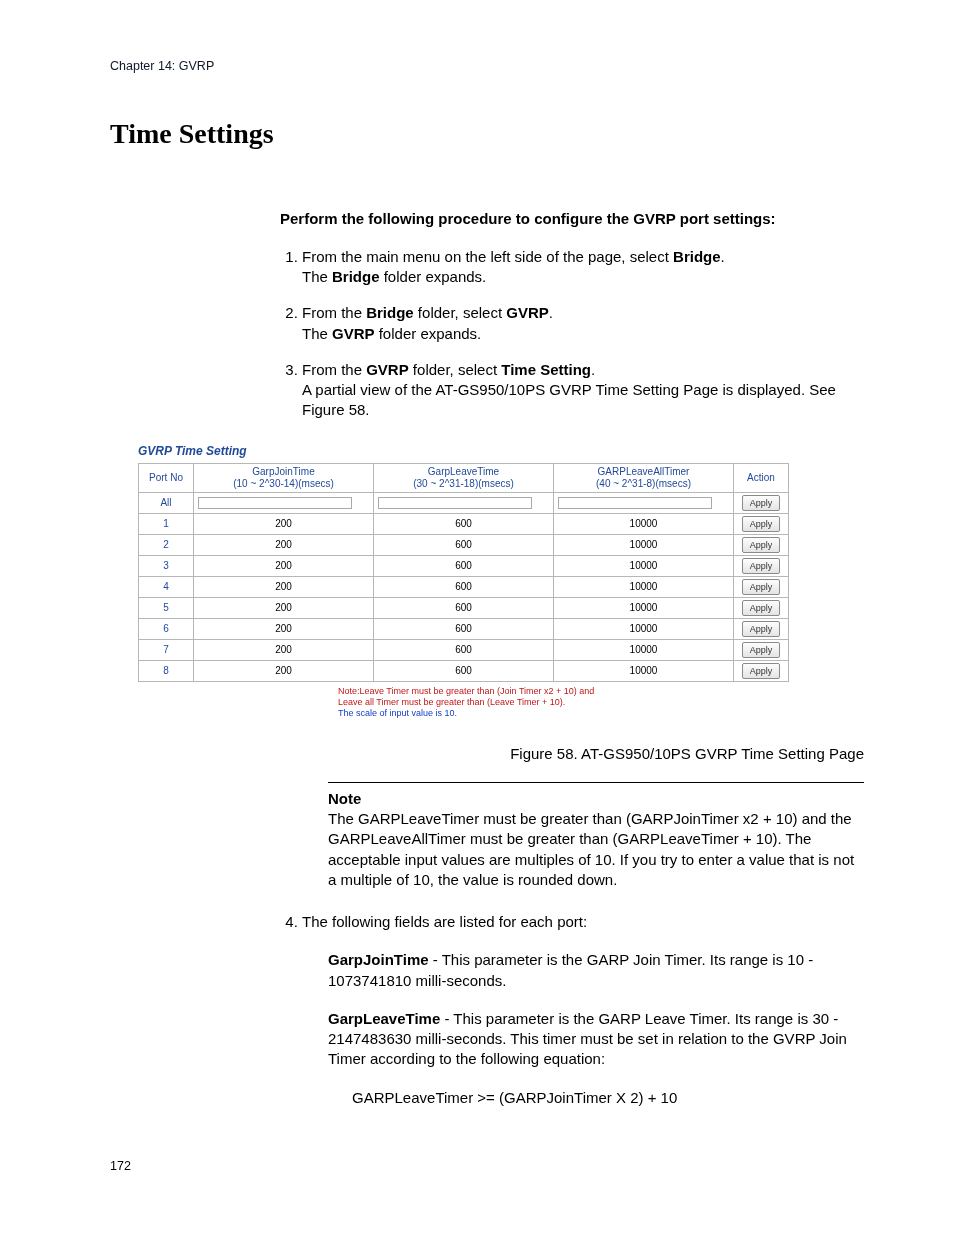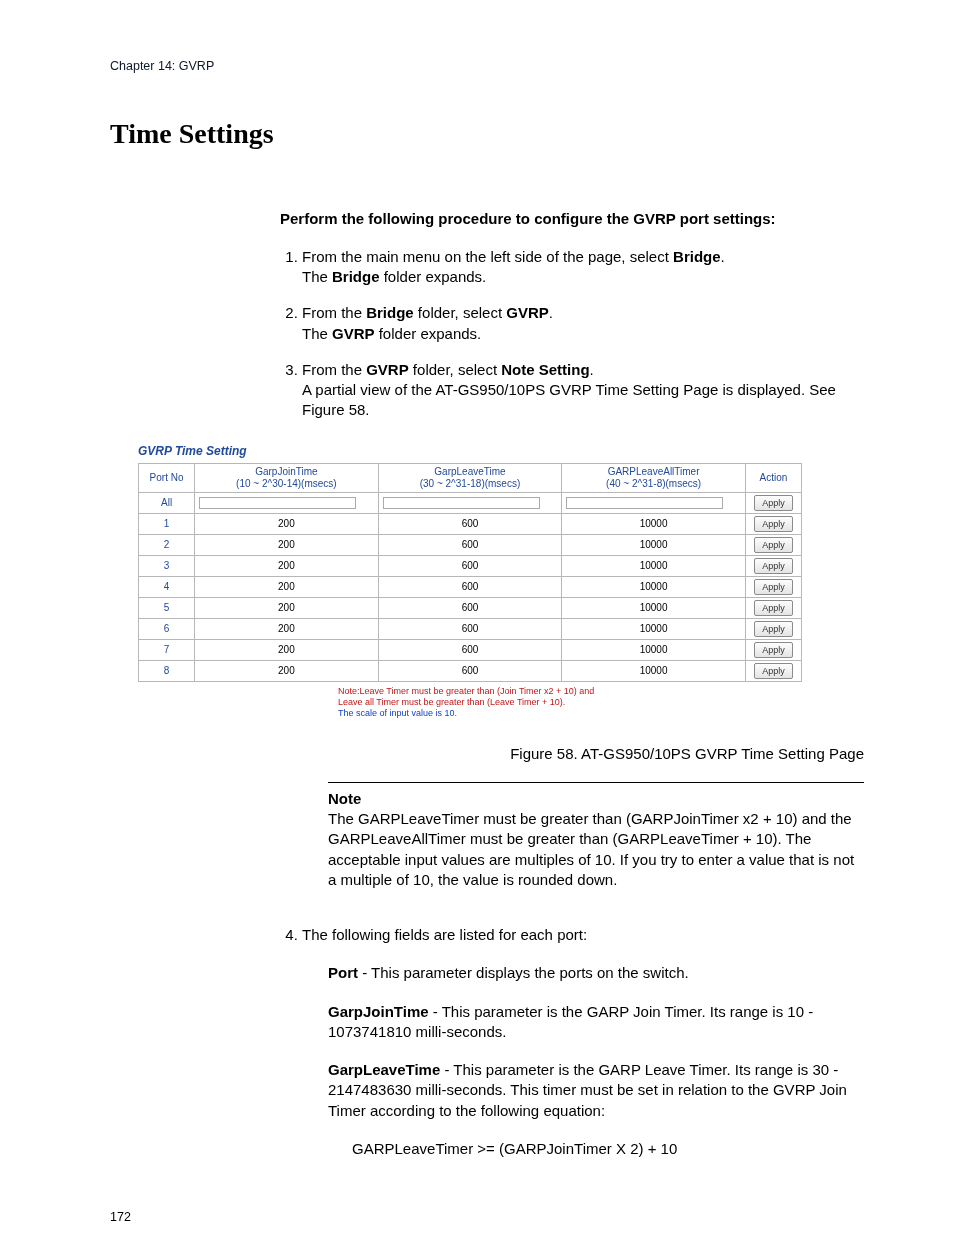--- a/index.html
+++ b/index.html
@@ -29,21 +29,21 @@
   .intro { margin-bottom: 18px; font-weight: bold; }
   ol.steps {
     margin: 0 0 18px 0;
     padding-left: 22px;
   }
   ol.steps > li { margin-bottom: 16px; }
 
   
   .figure-wrap {
     margin: 22px 0 0 28px;
-    width: 664px;
+    width: 596px;
   }
   .fig-title {
     color: #224a9a;
     font-weight: bold;
     font-style: italic;
     font-size: 12px;
     margin-bottom: 4px;
   }
   table.gvrp {
     border-collapse: collapse;
@@ -93,21 +93,21 @@
     margin: 4px 0 0 200px;
     line-height: 1.25;
   }
   .gvrp-note .scale { color:#1540c8;text-align:center; }
   .fig-caption {
     text-align: right;
     margin: 24px 0 18px 0;
     font-size: 15px;
   }
   .note-block {
-    margin: 0 0 35px 48px;
+    margin: 0 0 22px 48px;
     border-top: 1px solid #000;
     padding-top: 6px;
   }
   .note-block .note-label { font-weight: bold; }
   .field-desc { margin: 0 0 18px 48px; }
   .field-desc .term { font-weight: bold; }
   .equation { margin-left: 72px; margin-bottom:18px; }
   .page-num {
     font-size: 12.5px;
     margin-top: 50px;
@@ -126,21 +126,21 @@
   <ol class="steps" start="1">
     <li>
       <span>From the main menu on the left side of the page, select </span><b>Bridge</b><span>.</span><br>
       <span>The </span><b>Bridge</b><span> folder expands.</span>
     </li>
     <li>
       <span>From the </span><b>Bridge</b><span> folder, select </span><b>GVRP</b><span>.</span><br>
       <span>The </span><b>GVRP</b><span> folder expands.</span>
     </li>
     <li>
-      <span>From the </span><b>GVRP</b><span> folder, select </span><b>Note Setting</b><span>.</span><br>
+      <span>From the </span><b>GVRP</b><span> folder, select </span><b>Time Setting</b><span>.</span><br>
       <span>A partial view of the AT-GS950/10PS GVRP Time Setting Page is displayed. See Figure 58.</span>
     </li>
   </ol>
 </div>
 
 <div class="figure-wrap">
   <div class="fig-title">GVRP Time Setting</div>
   <table class="gvrp">
     <colgroup>
       <col class="col-port">
@@ -243,23 +243,20 @@
   <div class="note-block">
     <div class="note-label">Note</div>
     <div>The GARPLeaveTimer must be greater than (GARPJoinTimer x2 + 10) and the GARPLeaveAllTimer must be greater than (GARPLeaveTimer + 10). The acceptable input values are multiples of 10. If you try to enter a value that is not a multiple of 10, the value is rounded down.</div>
   </div>
 
   <ol class="steps" start="4">
     <li>The following fields are listed for each port:</li>
   </ol>
 
   <div class="field-desc">
-    <span class="term">Port</span><span> - This parameter displays the ports on the switch.</span>
-  </div>
-  <div class="field-desc">
     <span class="term">GarpJoinTime</span><span> - This parameter is the GARP Join Timer. Its range is 10 - 1073741810 milli-seconds.</span>
   </div>
   <div class="field-desc">
     <span class="term">GarpLeaveTime</span><span> - This parameter is the GARP Leave Timer. Its range is 30 - 2147483630 milli-seconds. This timer must be set in relation to the GVRP Join Timer according to the following equation:</span>
   </div>
   <div class="equation">GARPLeaveTimer &gt;= (GARPJoinTimer X 2) + 10</div>
 </div>
 
 <div class="page-num">172</div>
 

